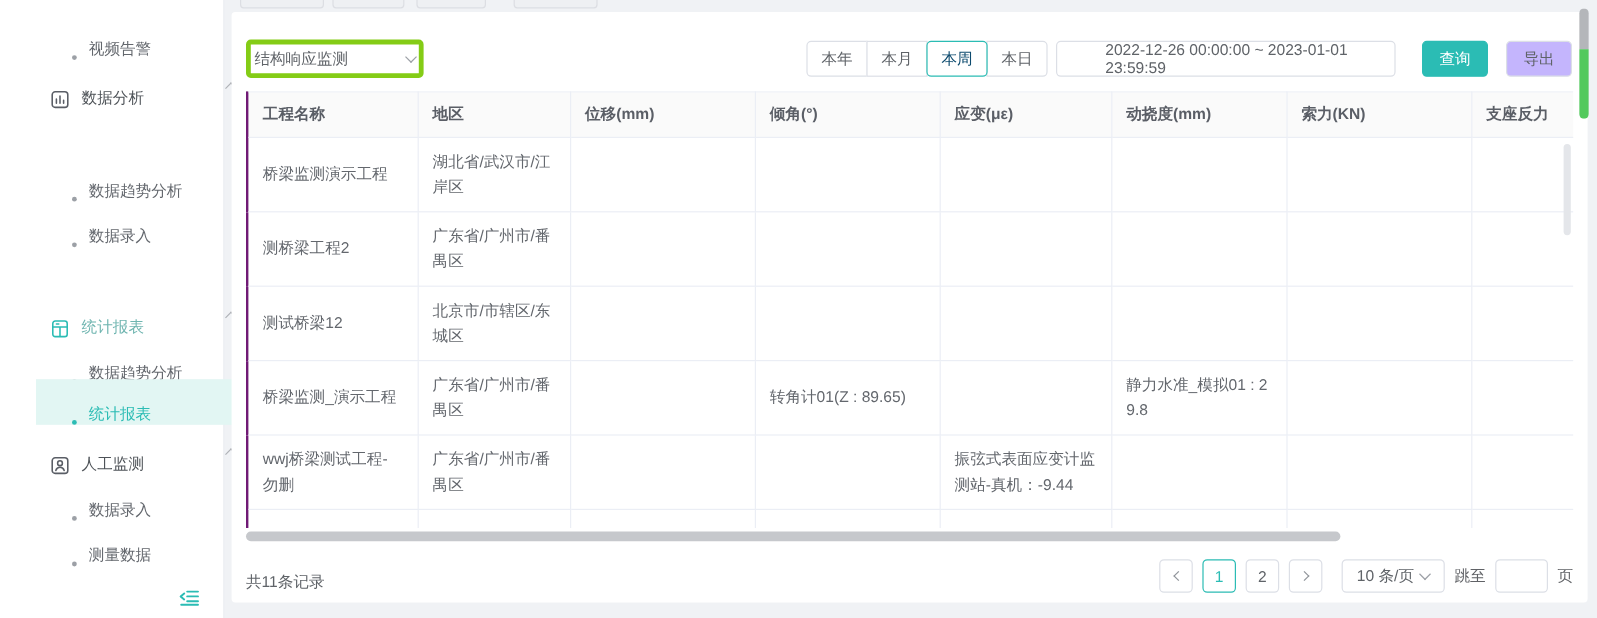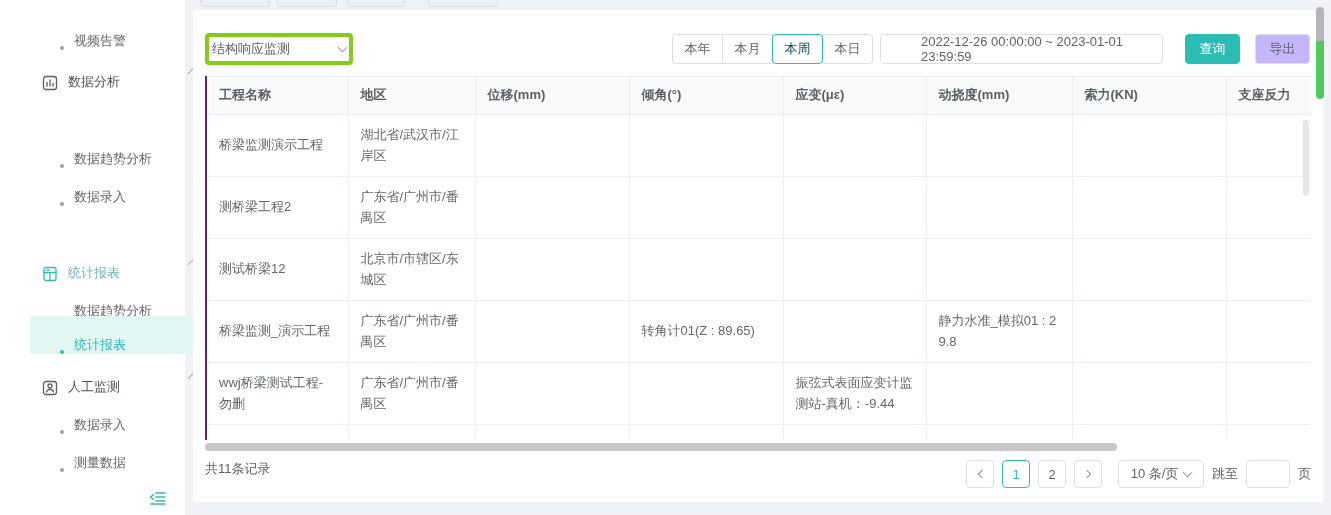--- a/index.html
+++ b/index.html
@@ -48,21 +48,21 @@
   th { background:#fafafa; color:#5a5e66; font-weight:bold; height:38px; border-top:1px solid #ebeef5; }
   th:first-child, td:first-child { border-left:2px solid #701a75; }
   td { height:62px; color:#63676d; background:#fff; }
   .inner-vscroll { position:absolute; right:2px; top:44px; width:6px; height:76px; background:#e4e6ea; border-radius:3px; }
 
   
   .hscroll-track { position:absolute; left:12px; top:433px; width:1106px; height:8px; }
   .hscroll-thumb { position:absolute; left:0; top:0; width:912px; height:8px; background:#c6c8cc; border-radius:4px; }
 
   
-  .footer { position:absolute; left:12px; top:450px; width:1106px; height:34px; display:flex; align-items:flex-start; justify-content:space-between; }
+  .footer { position:absolute; left:12px; top:450px; width:1106px; height:34px; display:flex; align-items:flex-end; justify-content:space-between; }
   .total-text { color:#5f6368; }
   .pager { display:flex; align-items:center; gap:8px; }
   .pg-btn { width:28px; height:28px; border:1px solid #dcdfe6; border-radius:4px; background:#fff; display:flex; align-items:center; justify-content:center; color:#5f6368; cursor:pointer; }
   .pg-btn.active { border-color:#2bbcb4; color:#2bbcb4; }
   .pchev { width:6px; height:6px; border-right:1.4px solid #8f9399; border-bottom:1.4px solid #8f9399; display:inline-block; }
   .pchev-left { transform:rotate(135deg); margin-left:3px; }
   .pchev-right { transform:rotate(-45deg); margin-right:3px; }
   .size-select { width:86px; height:28px; border:1px solid #dcdfe6; border-radius:4px; background:#fff; display:flex; align-items:center; justify-content:center; gap:6px; color:#5f6368; cursor:pointer; }
   .jump-input { width:44px; height:28px; border:1px solid #dcdfe6; border-radius:4px; background:#fff; font-size:13px; text-align:center; color:#5f6368; }
 

